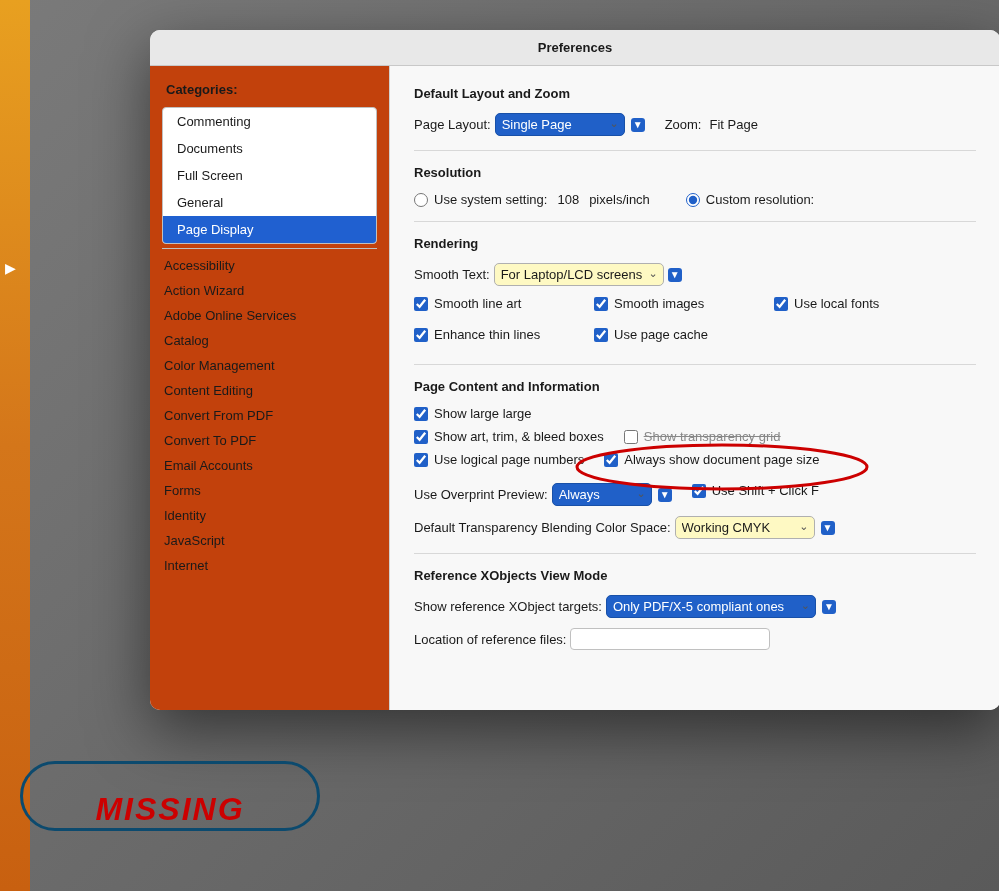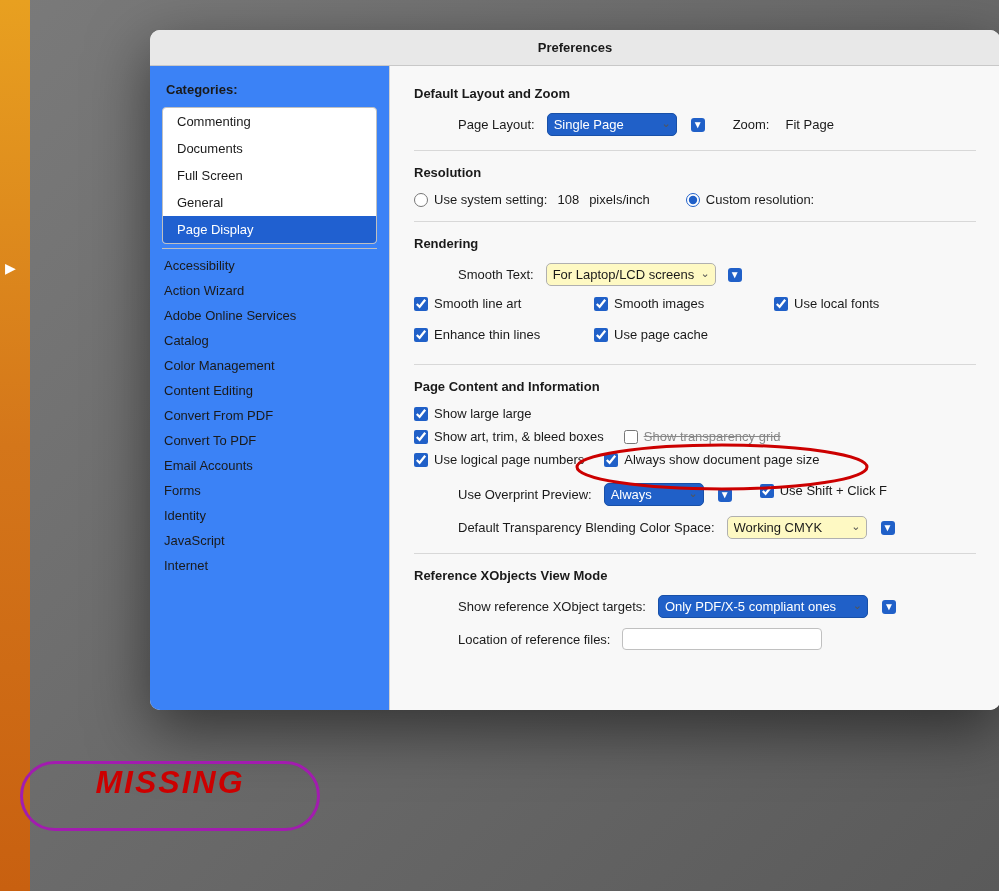--- a/index.html
+++ b/index.html
@@ -67,21 +67,21 @@
     }
 
     .window-content {
       display: flex;
       height: calc(100% - 36px);
     }
 
     
     .categories-panel {
       width: 240px;
-      background: #3b82f6;
+      background: #c2410c;
       border-right: 1px solid #d0d0d0;
       padding: 16px 0;
       flex-shrink: 0;
     }
 
     .categories-label {
       font-size: 13px;
       font-weight: 600;
       color: #1a1a1a;
       padding: 0 16px 10px 16px;
@@ -133,22 +133,21 @@
       font-size: 13px;
       font-weight: 600;
       color: #1a1a1a;
       margin-bottom: 12px;
     }
 
     .field-row {
       display: flex;
       align-items: center;
       margin-bottom: 10px;
-      gap: 12px;
-      margin-left: 44px;
+      gap: 4px;
     }
 
     .field-label {
       font-size: 13px;
       color: #1a1a1a;
       white-space: nowrap;
     }
 
     select {
       font-size: 13px;
@@ -232,24 +231,24 @@
       margin-bottom: 14px;
     }
 
     
     .missing-badge {
       position: absolute;
       bottom: 60px;
       left: 20px;
       width: 300px;
       height: 70px;
-      border: 3px solid #a21caf;
+      border: 3px solid #0c4a6e;
       border-radius: 35px;
       display: flex;
-      align-items: flex-start;
+      align-items: flex-end;
       justify-content: center;
       z-index: 200;
     }
 
     .missing-text {
       font-size: 32px;
       font-weight: 900;
       font-style: italic;
       color: #cc0000;
       letter-spacing: 2px;

